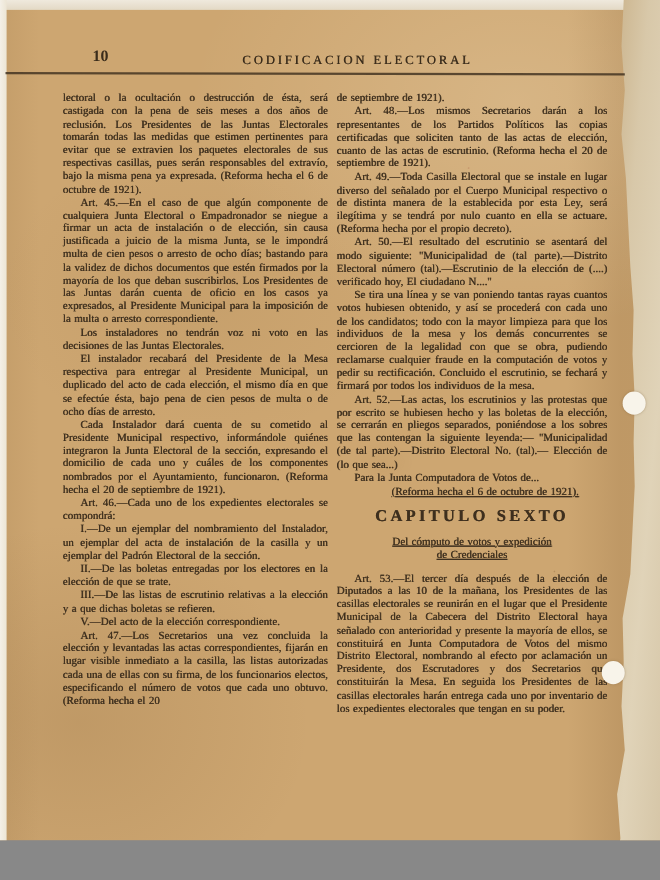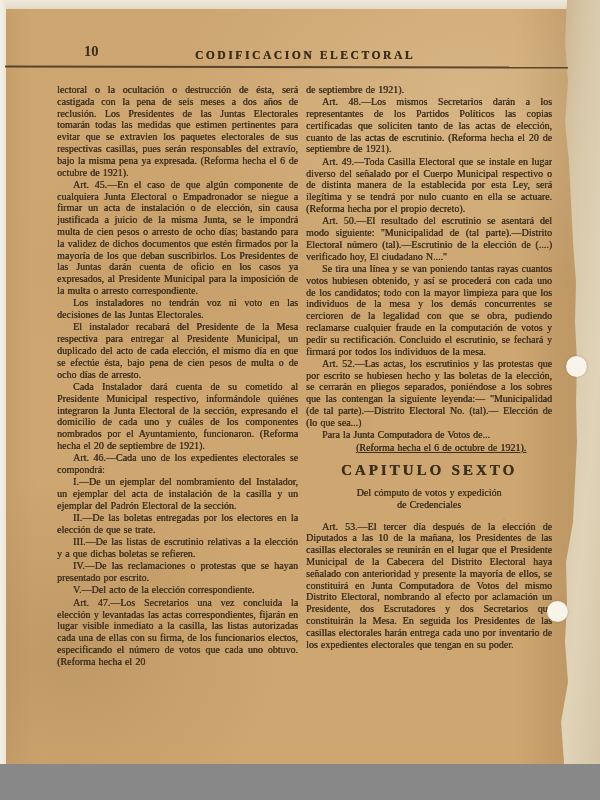--- a/index.html
+++ b/index.html
@@ -32,37 +32,37 @@
   .left-edge{position:absolute;left:0;top:0;width:6px;height:800px;background:linear-gradient(90deg,#f4f0e7,#ece5d4);}
   .torn-edge{
     position:absolute; left:556px; top:0; width:44px; height:800px;
     background:linear-gradient(95deg,#c9b189 0%, #d8c8a9 30%, #e0d3b8 65%, #d5c5a6 100%);
     clip-path:polygon(44px 0,44px 800px,2px 800px,8px 762px,5px 722px,12px 682px,9px 642px,11px 602px,10px 562px,17px 522px,19px 482px,21px 442px,20px 402px,21px 362px,19px 322px,20px 282px,17px 242px,15px 202px,13px 162px,9px 122px,12px 82px,9px 42px,11px 0);
   }
   .hole{position:absolute;width:21px;height:21px;border-radius:50%;background:#f8f4ea;box-shadow:0 0 2px rgba(120,90,50,.5);}
   .hole.h1{left:566px;top:356px;}
   .hole.h2{left:547px;top:601px;}
   .pagenum{position:absolute;left:84px;top:43px;font-size:14.5px;font-weight:bold;color:#3a2c1b;}
-  .header-title{position:absolute;left:160px;top:49px;width:290px;text-align:center;font-size:11.5px;font-weight:bold;letter-spacing:2.6px;color:#3a2c1b;text-shadow:.3px 0 0 rgba(58,44,28,.85);}
+  .header-title{position:absolute;left:180px;top:49px;width:290px;text-align:center;font-size:11.5px;font-weight:normal;letter-spacing:2.6px;color:#3a2c1b;text-shadow:.3px 0 0 rgba(58,44,28,.85);}
   .rule{position:absolute;left:5px;top:66px;width:563px;height:2px;background:rgba(62,47,30,.82);transform:rotate(.12deg);}
   .col{
     position:absolute; top:84px; height:716px; overflow:hidden;
     font-size:10px; line-height:11.8px; text-align:justify;
     text-shadow:.35px 0 0 rgba(58,44,28,.9);
     word-spacing:.6px;
   }
   .col.left{left:57px;width:241px;}
   .col.right{left:306px;width:246px;}
   .col p{margin:0 0 .5px 0;}
   p.t-body{text-indent:16px;}
   p.t-cont{text-indent:0;}
   p.t-line{text-indent:16px;text-align:left;}
   p.t-line2{text-indent:24px;text-align:center;margin-top:1px;text-decoration:underline;}
   p.t-chapter{text-align:center;text-indent:0;font-weight:bold;letter-spacing:3px;font-size:15px;margin:11px 0 10px 0;}
-  p.t-center{text-align:center;text-indent:0;}
+  p.t-center{text-align:center;text-indent:0;text-decoration:underline;}
   p.t-bodygap{text-indent:16px;margin-top:10px;}
 </style>
 </head>
 <body>
 
 <div class="page">
   <div class="grain"></div>
   <div class="top-edge"></div>
   <div class="left-edge"></div>
   <div class="torn-edge"></div>
@@ -75,21 +75,20 @@
 
   <p class="t-cont">lectoral o la ocultación o destrucción de ésta, será castigada con la pena de seis meses a dos años de reclusión. Los Presidentes de las Juntas Electorales tomarán todas las medidas que estimen pertinentes para evitar que se extravien los paquetes electorales de sus respectivas casillas, pues serán responsables del extravío, bajo la misma pena ya expresada. (Reforma hecha el 6 de octubre de 1921).</p>
       <p class="t-body">Art. 45.—En el caso de que algún componente de cualquiera Junta Electoral o Empadronador se niegue a firmar un acta de instalación o de elección, sin causa justificada a juicio de la misma Junta, se le impondrá multa de cien pesos o arresto de ocho días; bastando para la validez de dichos documentos que estén firmados por la mayoría de los que deban suscribirlos. Los Presidentes de las Juntas darán cuenta de oficio en los casos ya expresados, al Presidente Municipal para la imposición de la multa o arresto correspondiente.</p>
       <p class="t-body">Los instaladores no tendrán voz ni voto en las decisiones de las Juntas Electorales.</p>
       <p class="t-body">El instalador recabará del Presidente de la Mesa respectiva para entregar al Presidente Municipal, un duplicado del acto de cada elección, el mismo día en que se efectúe ésta, bajo pena de cien pesos de multa o de ocho días de arresto.</p>
       <p class="t-body">Cada Instalador dará cuenta de su cometido al Presidente Municipal respectivo, informándole quiénes integraron la Junta Electoral de la sección, expresando el domicilio de cada uno y cuáles de los componentes nombrados por el Ayuntamiento, funcionaron. (Reforma hecha el 20 de septiembre de 1921).</p>
       <p class="t-body">Art. 46.—Cada uno de los expedientes electorales se compondrá:</p>
       <p class="t-body">I.—De un ejemplar del nombramiento del Instalador, un ejemplar del acta de instalación de la casilla y un ejemplar del Padrón Electoral de la sección.</p>
       <p class="t-body">II.—De las boletas entregadas por los electores en la elección de que se trate.</p>
       <p class="t-body">III.—De las listas de escrutinio relativas a la elección y a que dichas boletas se refieren.</p>
-      <p class="t-body">IV.—De las reclamaciones o protestas que se hayan presentado por escrito.</p>
       <p class="t-body">V.—Del acto de la elección correspondiente.</p>
       <p class="t-body">Art. 47.—Los Secretarios una vez concluida la elección y levantadas las actas correspondientes, fijarán en lugar visible inmediato a la casilla, las listas autorizadas cada una de ellas con su firma, de los funcionarios electos, especificando el número de votos que cada uno obtuvo. (Reforma hecha el 20</p>
     </div>
 
   <div class="col right">
 
   <p class="t-cont">de septiembre de 1921).</p>
       <p class="t-body">Art. 48.—Los mismos Secretarios darán a los representantes de los Partidos Políticos las copias certificadas que soliciten tanto de las actas de elección, cuanto de las actas de escrutinio. (Reforma hecha el 20 de septiembre de 1921).</p>
       <p class="t-body">Art. 49.—Toda Casilla Electoral que se instale en lugar diverso del señalado por el Cuerpo Municipal respectivo o de distinta manera de la establecida por esta Ley, será ilegítima y se tendrá por nulo cuanto en ella se actuare. (Reforma hecha por el propio decreto).</p>
       <p class="t-body">Art. 50.—El resultado del escrutinio se asentará del modo siguiente: ''Municipalidad de (tal parte).—Distrito Electoral número (tal).—Escrutinio de la elección de (....) verificado hoy, El ciudadano N....''</p>

